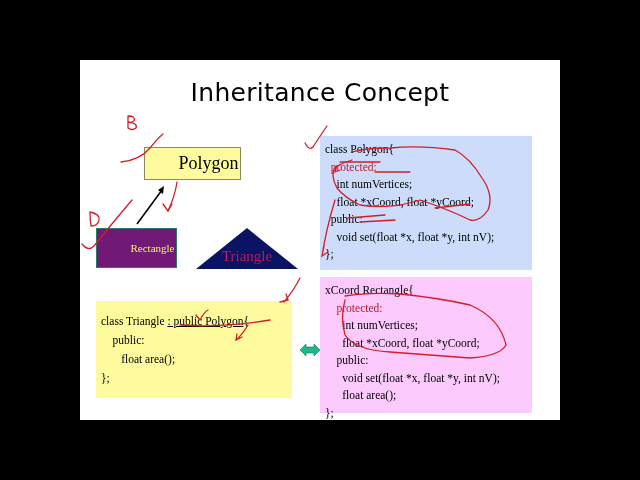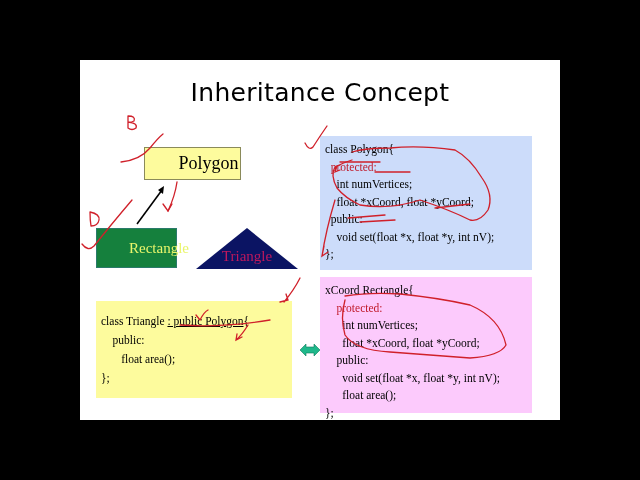--- a/index.html
+++ b/index.html
@@ -1,21 +1,21 @@
 <!DOCTYPE html>
 <html><head>
 <meta charset="utf-8">
 <style>
   html, body { margin:0; padding:0; }
   body { width:640px; height:480px; background:#000; position:relative; overflow:hidden; font-family:"Liberation Serif", serif; }
   .slide { position:absolute; left:80px; top:60px; width:480px; height:360px; background:#fff; }
   .title { position:absolute; left:0; top:18px; width:480px; text-align:center; font-family:"DejaVu Sans", sans-serif; font-size:25px; color:#000; letter-spacing:0.3px; }
   .box { position:absolute; box-sizing:border-box;padding-left:32px; }
   .polygon-box { left:64px; top:87px; width:97px; height:33px; background:#fdfb9d; border:1px solid #8a8a5a; font-size:18px; text-align:center; line-height:31px; color:#000; }
-  .rect-box { left:16px; top:168px; width:81px; height:40px; background:#15803d; border:1px solid #2a7a6a; font-size:15px; text-align:center; line-height:38px; color:#e9f56b; }
+  .rect-box { left:16px; top:168px; width:81px; height:40px; background:#701a75; border:1px solid #2a7a6a; font-size:11px; text-align:center; line-height:38px; color:#e9f56b; }
   .tri { position:absolute; left:116px; top:168px; width:102px; height:41px; }
   .tri-label { position:absolute; left:116px; top:188px; width:102px; text-align:center; font-size:15px; color:#be185d; }
   .code { position:absolute; box-sizing:border-box; font-size:11.5px; color:#000; line-height:17.5px; white-space:pre; padding:5px 5px; }
   .code-poly { left:240px; top:76px; width:212px; height:134px; background:#ccdcfa; }
   .code-rect { left:240px; top:217px; width:212px; height:136px; background:#fccafc; }
   .code-derived { left:16px; top:241px; width:196px; height:97px; background:#fdfb9d; padding:11px 5px; line-height:19px; }
   .kw-red { color:#c01a2a;text-align:center; }
   .ul { text-decoration:underline; }
   .arrow-dbl { position:absolute; left:220px; top:283px; width:20px; height:14px; }
   .ink { position:absolute; left:0; top:0; width:640px; height:480px; pointer-events:none; }

